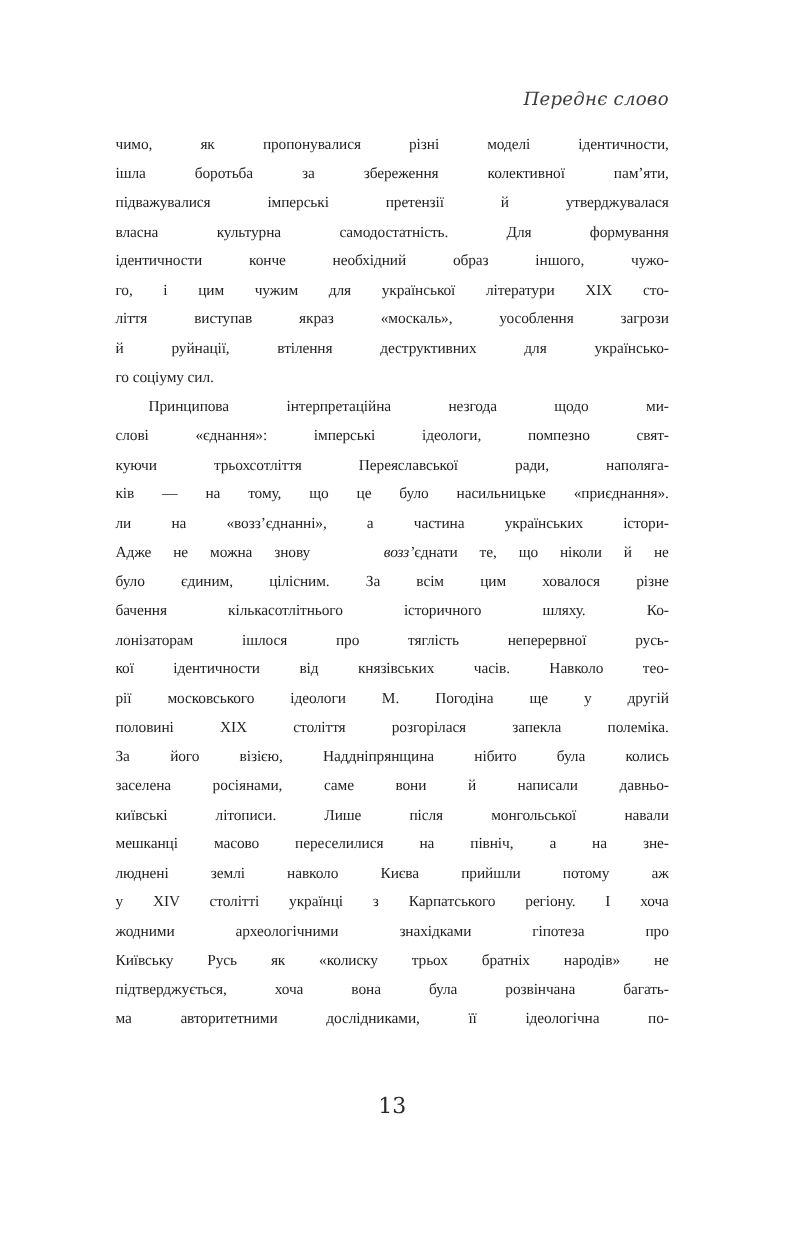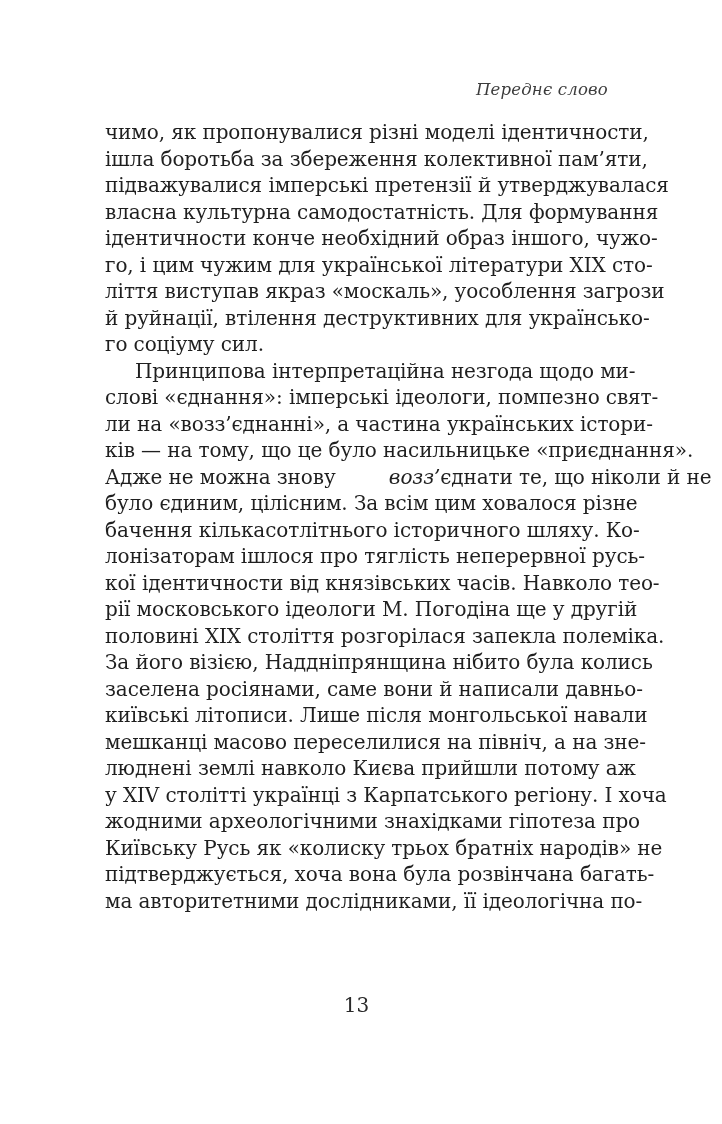--- a/index.html
+++ b/index.html
@@ -29,26 +29,27 @@
     color: #3c3c3c;
     letter-spacing: 0.2px;
   }
   .text-block {
     position: absolute;
     left: 105px;
     top: 119px;
     width: 503px;
   }
   .line {
-    font-size: 20px;
+    font-size: 14px;
     line-height: 26.5px;
     white-space: nowrap;
     text-align: justify;
     text-align-last: justify;
     letter-spacing: -0.1px;
+    font-family: Liberation Serif, serif;
   }
   
   .line::after { content: ""; display: inline-block; width: 0; }
   .line.para-end {
     text-align-last: left;
   }
   .line.indent {
     padding-left: 30px;
   }
   .line em {
@@ -78,22 +79,23 @@
         <div class="line"><span>ішла боротьба за збереження колективної пам’яти,</span></div>
         <div class="line"><span>підважувалися імперські претензії й утверджувалася</span></div>
         <div class="line"><span>власна культурна самодостатність. Для формування</span></div>
         <div class="line"><span>ідентичности конче необхідний образ іншого, чужо-</span></div>
         <div class="line"><span>го, і цим чужим для української літератури XIX сто-</span></div>
         <div class="line"><span>ліття виступав якраз «москаль», уособлення загрози</span></div>
         <div class="line"><span>й руйнації, втілення деструктивних для українсько-</span></div>
         <div class="line para-end"><span>го соціуму сил.</span></div>
         <div class="line indent"><span>Принципова інтерпретаційна незгода щодо ми-</span></div>
         <div class="line"><span>слові «єднання»: імперські ідеологи, помпезно свят-</span></div>
+        <div class="line"><span>куючи трьохсотліття Переяславської ради, наполяга-</span></div>
+        <div class="line"><span>ків — на тому, що це було насильницьке «приєднання».</span></div>
         <div class="line"><span>ли на «возз’єднанні», а частина українських істори-</span></div>
-        <div class="line"><span>ків — на тому, що це було насильницьке «приєднання».</span></div>
         <div class="line"><span>Адже не можна знову </span><em>возз’</em><span>єднати те, що ніколи й не</span></div>
         <div class="line"><span>було єдиним, цілісним. За всім цим ховалося різне</span></div>
         <div class="line"><span>бачення кількасотлітнього історичного шляху. Ко-</span></div>
         <div class="line"><span>лонізаторам ішлося про тяглість неперервної русь-</span></div>
         <div class="line"><span>кої ідентичности від князівських часів. Навколо тео-</span></div>
         <div class="line"><span>рії московського ідеологи М. Погодіна ще у другій</span></div>
         <div class="line"><span>половині XIX століття розгорілася запекла полеміка.</span></div>
         <div class="line"><span>За його візією, Наддніпрянщина нібито була колись</span></div>
         <div class="line"><span>заселена росіянами, саме вони й написали давньо-</span></div>
         <div class="line"><span>київські літописи. Лише після монгольської навали</span></div>

